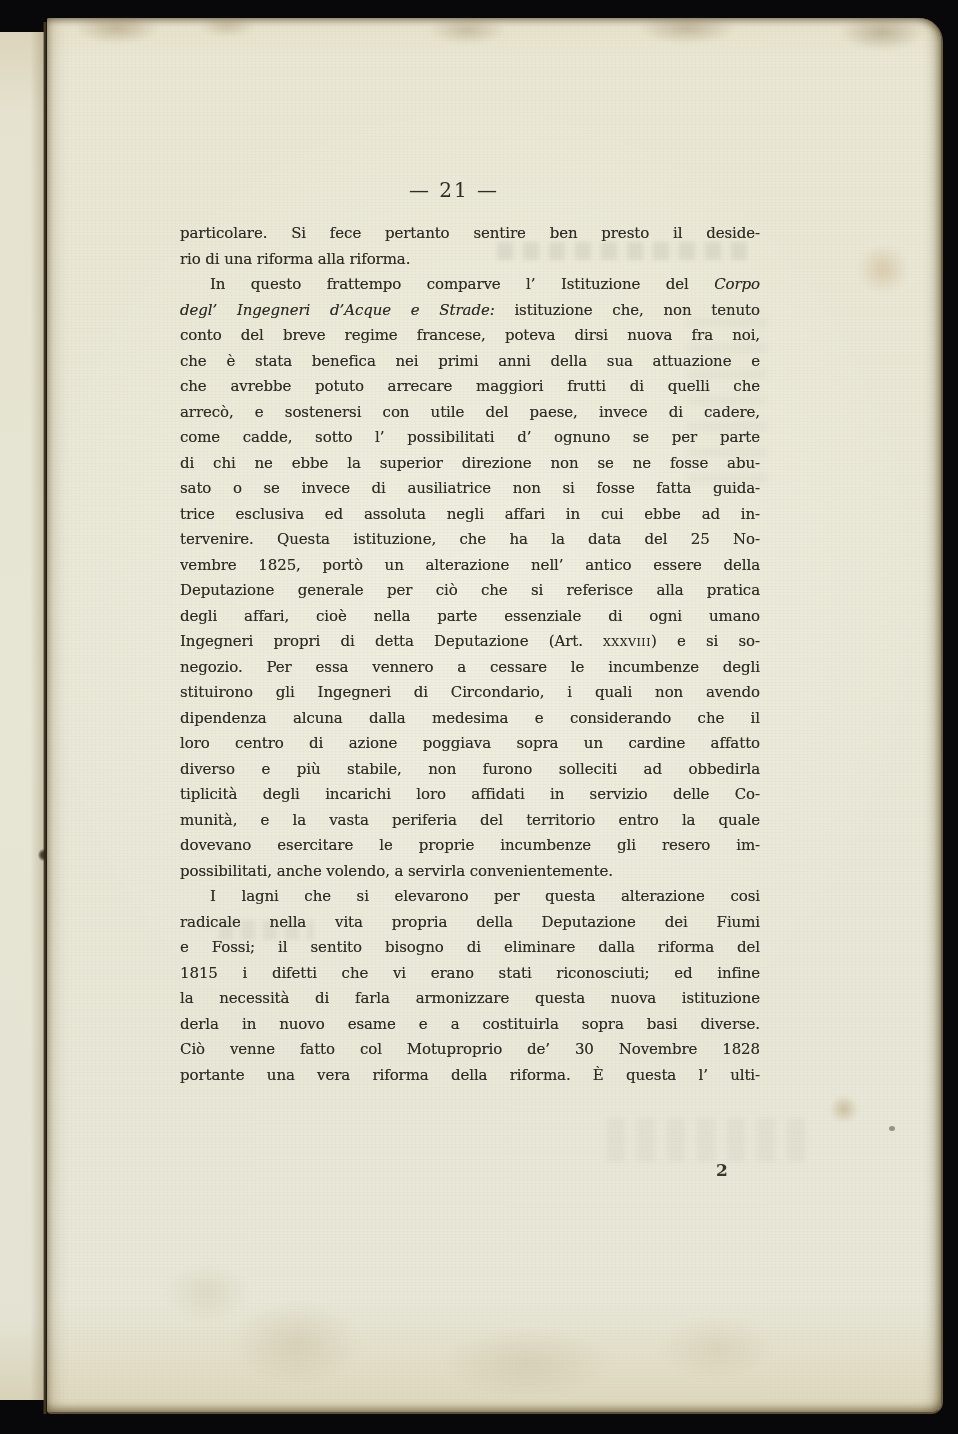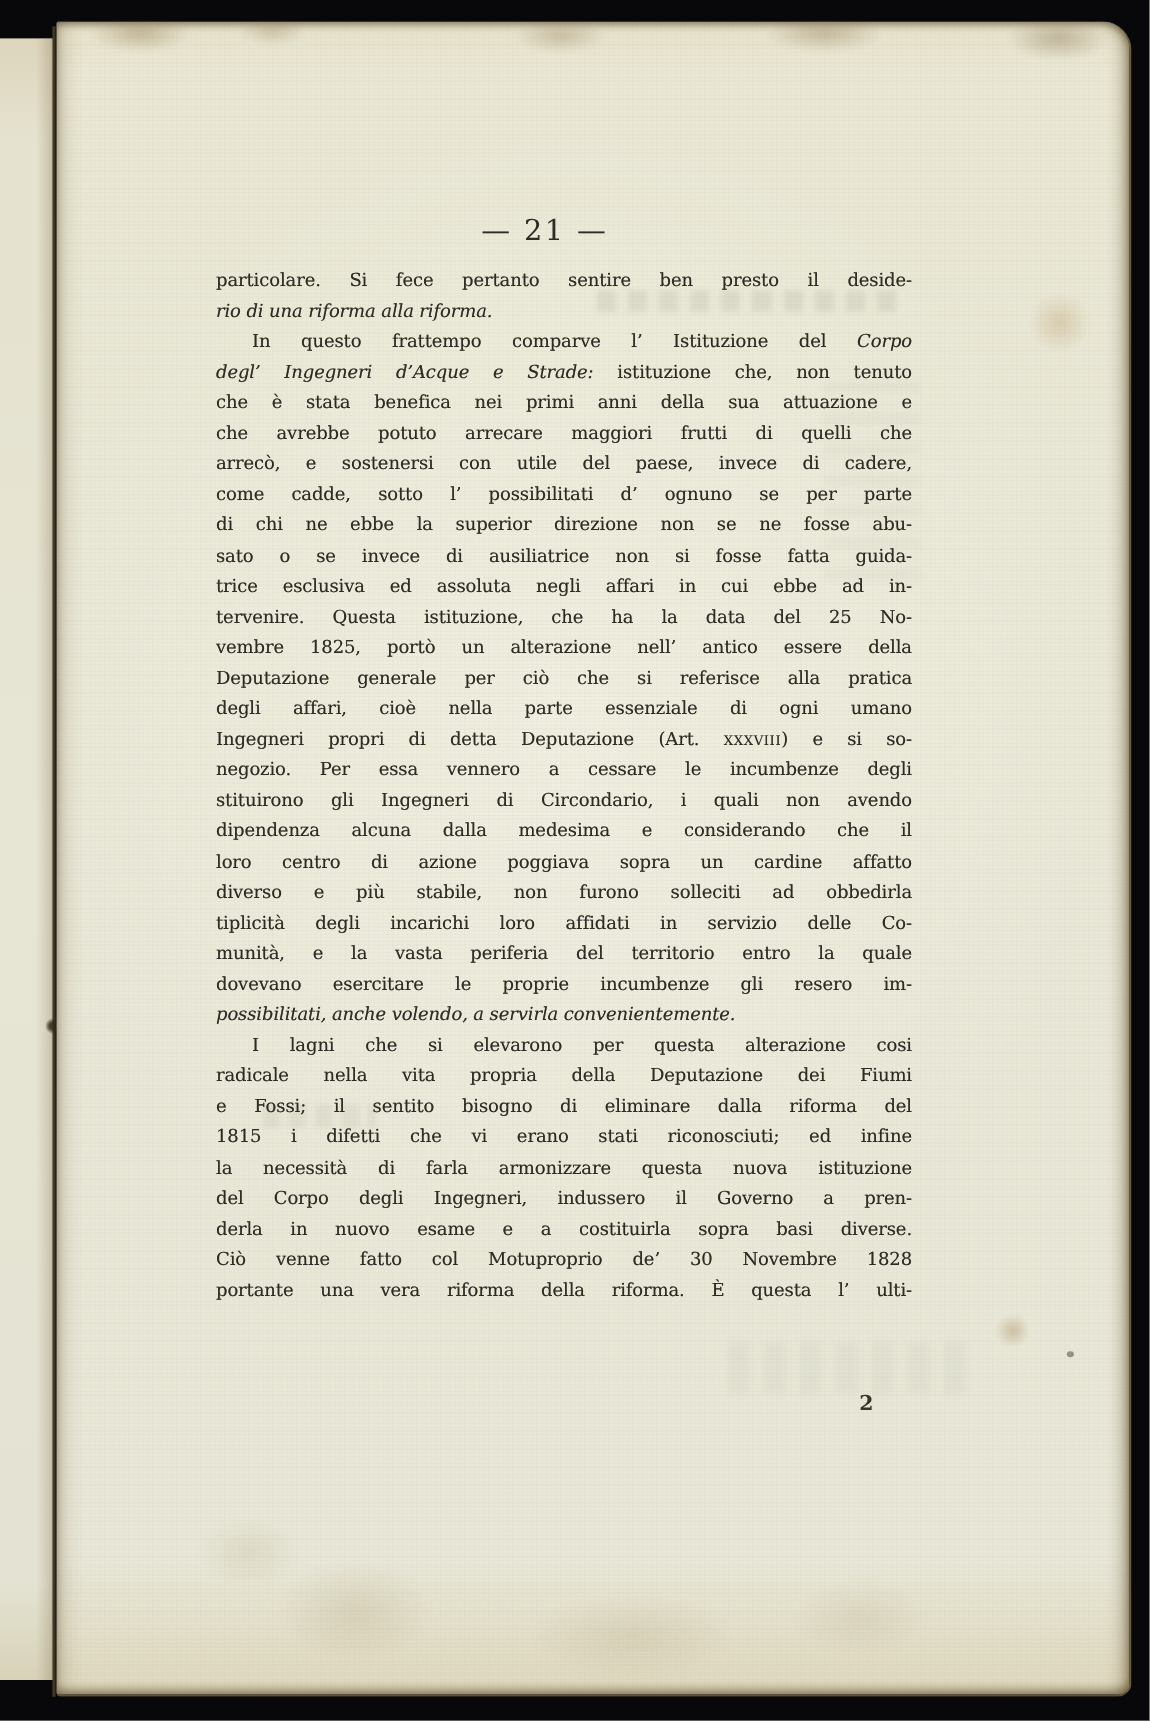--- a/index.html
+++ b/index.html
@@ -130,41 +130,41 @@
     filter: blur(3px);
   }
 
   
   .page-number {
     position: absolute;
     left: 133px; top: 160px;
     width: 580px;
     transform: translateX(-16px);
     text-align: center;
-    font-size: 24px;
+    font-size: 20px;
     letter-spacing: 2px;
     color: #2f2c26;
   }
   .text-block {
     position: absolute;
     left: 133px; top: 203px;
     width: 580px;
     font-size: 15px;
     line-height: 25.5px;
     letter-spacing: -0.1px;
     color: #2e2b25;
     text-shadow: 0 0 0.5px rgba(46,43,37,0.55);
   }
   .line {
     height: 25.5px;
     overflow: hidden;
     text-align: justify;
     text-align-last: justify;
   }
-  .line.end { text-align-last: left; font-style: italic; }
+  .line.end { text-align-last: left; }
   .line.indent { padding-left: 30px; }
   .line em { font-style: italic; margin-top: 40px; }
   .line .sc { font-variant-caps: all-small-caps; letter-spacing: 0.5px; }
   .signature-mark {
     position: absolute;
     left: 660px; top: 1142px;
     width: 30px;
     text-align: center;
     font-size: 17px;
     font-weight: bold;
@@ -192,20 +192,21 @@
     <div class="artifact speck-right"></div>
     <div class="artifact bottom-smudges"></div>
 
     <div class="page-number">— 21 —</div>
 
     <div class="text-block">
         <div class="line"><span>particolare. Si fece pertanto sentire ben presto il deside-</span></div>
         <div class="line end"><span>rio di una riforma alla riforma.</span></div>
         <div class="line indent"><span>In questo frattempo comparve l’ Istituzione del </span><em>Corpo</em></div>
         <div class="line"><em>degl’ Ingegneri d’Acque e Strade: </em><span>istituzione che, non tenuto</span></div>
+        <div class="line"><span>conto del breve regime francese, poteva dirsi nuova fra noi,</span></div>
         <div class="line"><span>che è stata benefica nei primi anni della sua attuazione e</span></div>
         <div class="line"><span>che avrebbe potuto arrecare maggiori frutti di quelli che</span></div>
         <div class="line"><span>arrecò, e sostenersi con utile del paese, invece di cadere,</span></div>
         <div class="line"><span>come cadde, sotto l’ possibilitati d’ ognuno se per parte</span></div>
         <div class="line"><span>di chi ne ebbe la superior direzione non se ne fosse abu-</span></div>
         <div class="line"><span>sato o se invece di ausiliatrice non si fosse fatta guida-</span></div>
         <div class="line"><span>trice esclusiva ed assoluta negli affari in cui ebbe ad in-</span></div>
         <div class="line"><span>tervenire. Questa istituzione, che ha la data del 25 No-</span></div>
         <div class="line"><span>vembre 1825, portò un alterazione nell’ antico essere della</span></div>
         <div class="line"><span>Deputazione generale per ciò che si referisce alla pratica</span></div>
@@ -218,21 +219,20 @@
         <div class="line"><span>diverso e più stabile, non furono solleciti ad obbedirla</span></div>
         <div class="line"><span>tiplicità degli incarichi loro affidati in servizio delle Co-</span></div>
         <div class="line"><span>munità, e la vasta periferia del territorio entro la quale</span></div>
         <div class="line"><span>dovevano esercitare le proprie incumbenze gli resero im-</span></div>
         <div class="line end"><span>possibilitati, anche volendo, a servirla convenientemente.</span></div>
         <div class="line indent"><span>I lagni che si elevarono per questa alterazione cosi</span></div>
         <div class="line"><span>radicale nella vita propria della Deputazione dei Fiumi</span></div>
         <div class="line"><span>e Fossi; il sentito bisogno di eliminare dalla riforma del</span></div>
         <div class="line"><span>1815 i difetti che vi erano stati riconosciuti; ed infine</span></div>
         <div class="line"><span>la necessità di farla armonizzare questa nuova istituzione</span></div>
-        <div class="line"><span>del Corpo degli Ingegneri, indussero il Governo a pren-</span></div>
         <div class="line"><span>derla in nuovo esame e a costituirla sopra basi diverse.</span></div>
         <div class="line"><span>Ciò venne fatto col Motuproprio de’ 30 Novembre 1828</span></div>
         <div class="line"><span>portante una vera riforma della riforma. È questa l’ ulti-</span></div>
       </div>
 
     <div class="signature-mark">2</div>
   </div>
 
 </div>
 

